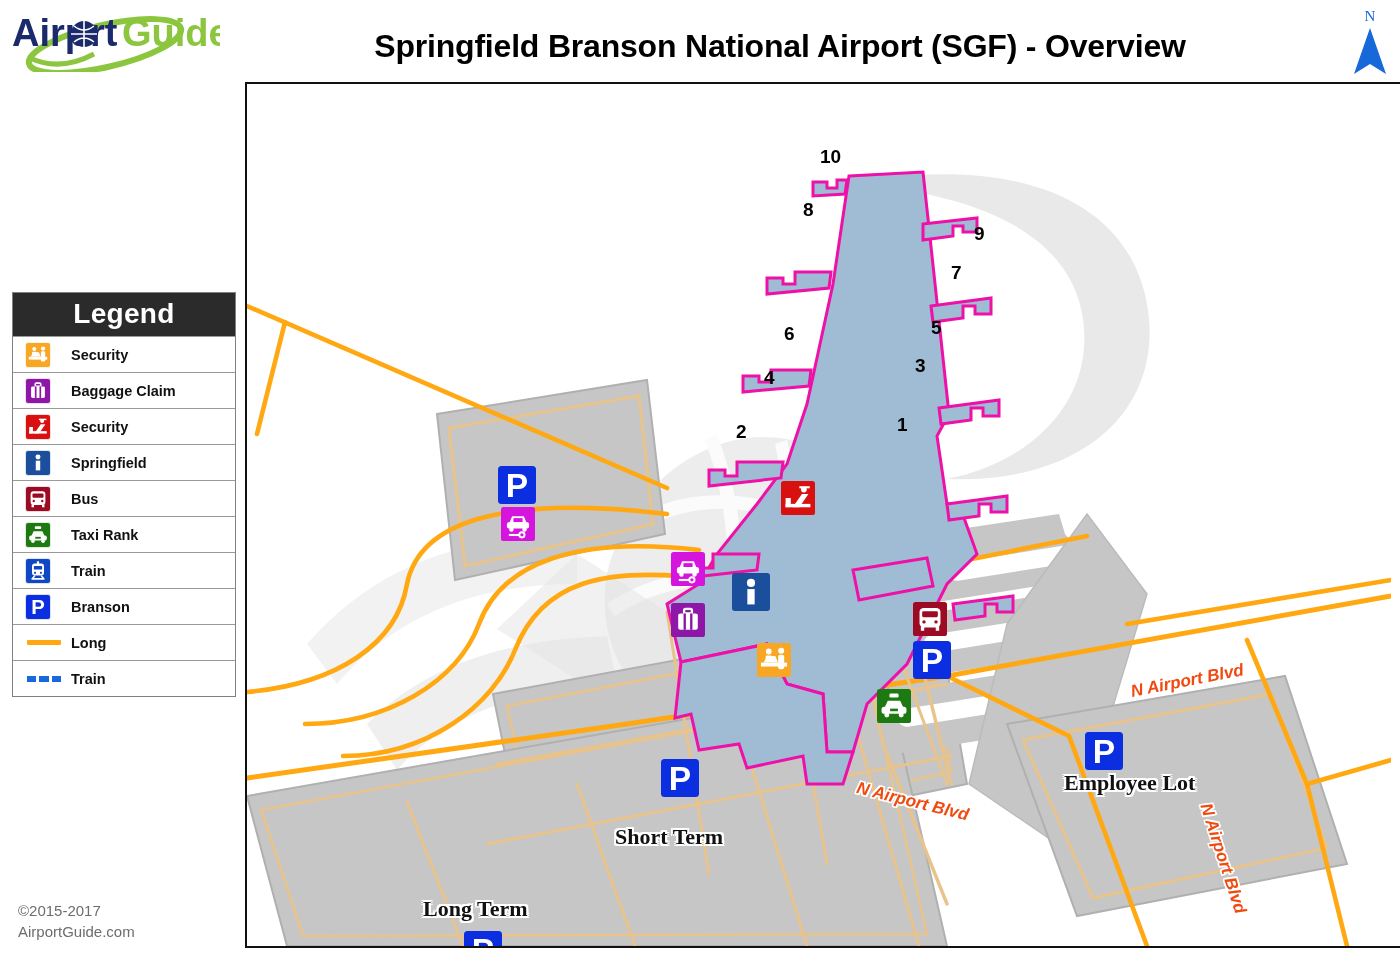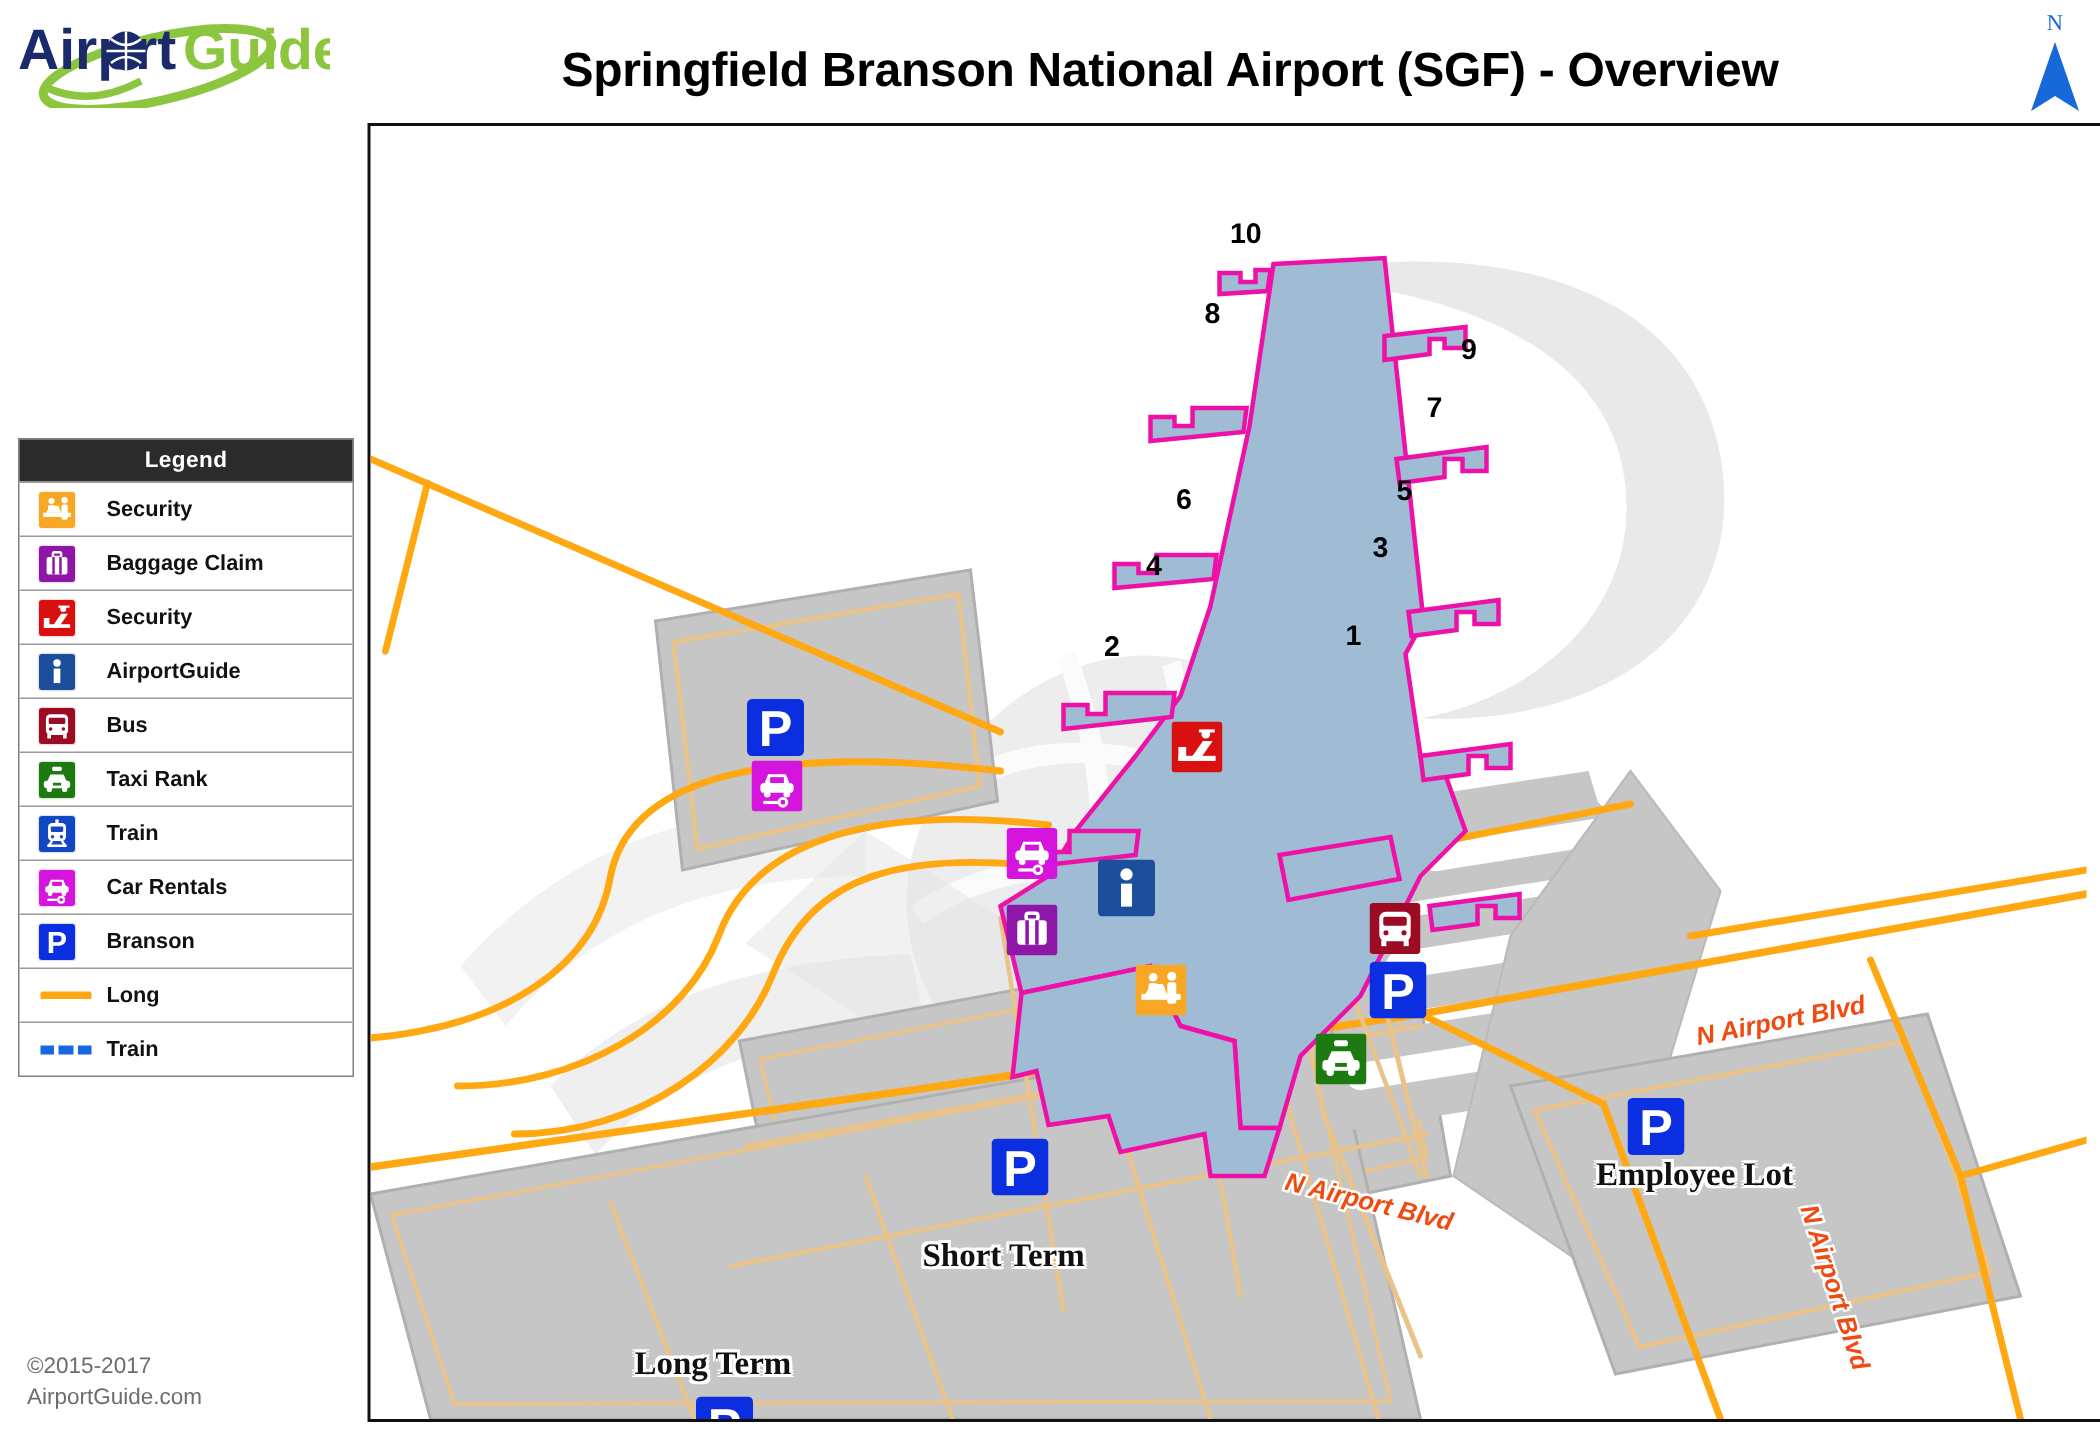--- a/index.html
+++ b/index.html
@@ -25,21 +25,21 @@
     font-family:"Liberation Serif", serif;font-size:15px;color:#1768d8;
   }
   
   #legend{
     position:absolute;left:12px;top:292px;width:224px;
     border:1px solid #808080;background:#fff;
     box-sizing:border-box;
   }
   #legend-title{
     background:#2b2b2b;color:#fff;text-align:center;
-    font-size:15px;font-weight:bold;padding:5px 0 6px 0;
+    font-size:28px;font-weight:bold;padding:5px 0 6px 0;
     letter-spacing:0.3px;
   }
   .legend-row{
     display:flex;align-items:center;height:36px;
     border-top:1px solid #9a9a9a;padding-left:12px;box-sizing:border-box;
   }
   .legend-row:first-of-type{border-top:none;}
   .legend-icon-cell{width:46px;display:flex;align-items:center;justify-content:flex-start;}
   .legend-label{
     font-size:14.5px;font-weight:bold;color:#111;
@@ -159,21 +159,21 @@
 
   <div class="legend-row">
     <span class="legend-icon-cell">
       <span class="mi" style="background:#1B4F9C">
         <svg viewBox="0 0 26 26">
             <circle cx="13" cy="6.5" r="2.7" fill="#fff"></circle>
         <rect x="10.6" y="10.5" width="4.8" height="10.5" fill="#fff"></rect>
           </svg>
       </span>
     </span>
-    <span class="legend-label">AirportGuide</span>
+    <span class="legend-label">Springfield</span>
   </div>
 
   <div class="legend-row">
     <span class="legend-icon-cell">
       <span class="mi" style="background:#9C0A24">
         <svg viewBox="0 0 26 26">
           <rect x="5" y="4.5" width="16" height="15" rx="3.2" fill="#fff"></rect>
           <rect x="7" y="7" width="12" height="4.6" rx="1" fill="#9C0A24"></rect>
           <circle cx="8.4" cy="15.2" r="1.3" fill="#9C0A24"></circle>
             <circle cx="17.6" cy="15.2" r="1.3" fill="#9C0A24"></circle>
@@ -210,36 +210,20 @@
           <rect x="8.5" y="7.5" width="9" height="4" rx="0.8" fill="#1247C4"></rect>
           <circle cx="9.8" cy="15" r="1.2" fill="#1247C4"></circle>
             <circle cx="16.2" cy="15" r="1.2" fill="#1247C4"></circle>
           <path d="M6 21.5 h14 M9.5 18 l-3 4 M16.5 18 l3 4" stroke="#fff" stroke-width="1.7" fill="none"></path>
         </svg>
       </span>
     </span>
     <span class="legend-label">Train</span>
   </div>
 
-  <div class="legend-row">
-    <span class="legend-icon-cell">
-      <span class="mi" style="background:#D515DE">
-        <svg viewBox="0 0 26 26">
-          <path d="M6.5 12 l2 -5 h9 l2 5z" fill="#fff"></path>
-          <rect x="4.5" y="11.5" width="17" height="5" rx="2" fill="#fff"></rect>
-          <circle cx="8" cy="17.2" r="1.7" fill="#fff"></circle>
-            <circle cx="18" cy="17.2" r="1.7" fill="#fff"></circle>
-          <rect x="9.5" y="8.5" width="7" height="3" fill="#D515DE"></rect>
-          <circle cx="16" cy="21.5" r="2.1" fill="none" stroke="#fff" stroke-width="1.6"></circle>
-          <rect x="6" y="20.7" width="8" height="1.7" fill="#fff"></rect>
-        </svg>
-      </span>
-    </span>
-    <span class="legend-label">Car Rentals</span>
-  </div>
 
   <div class="legend-row">
     <span class="legend-icon-cell">
       <span class="mi" style="background:#0A2EE0">
         <svg viewBox="0 0 26 26">
             <text x="13" y="21" text-anchor="middle" font-family="Liberation Sans, sans-serif" font-size="22" font-weight="bold" fill="#fff">P</text>
           </svg>
       </span>
     </span>
     <span class="legend-label">Branson</span>

